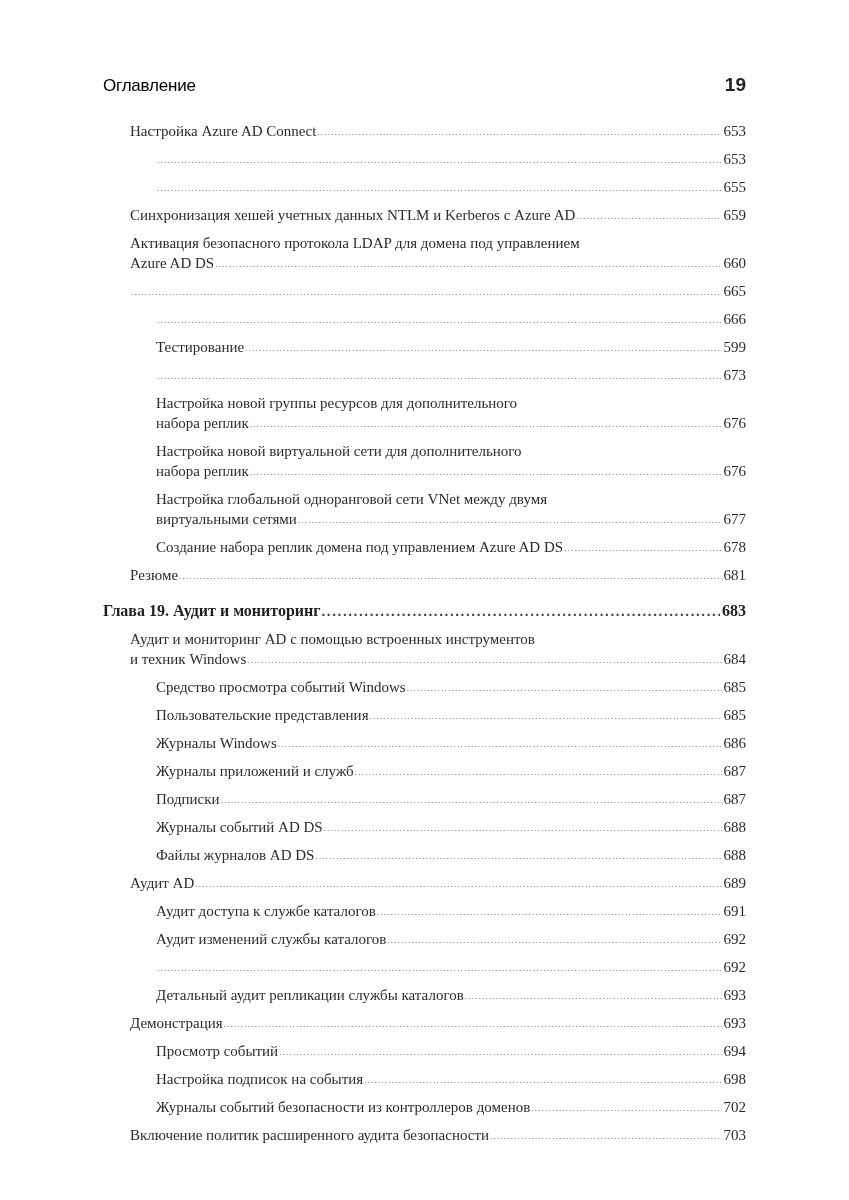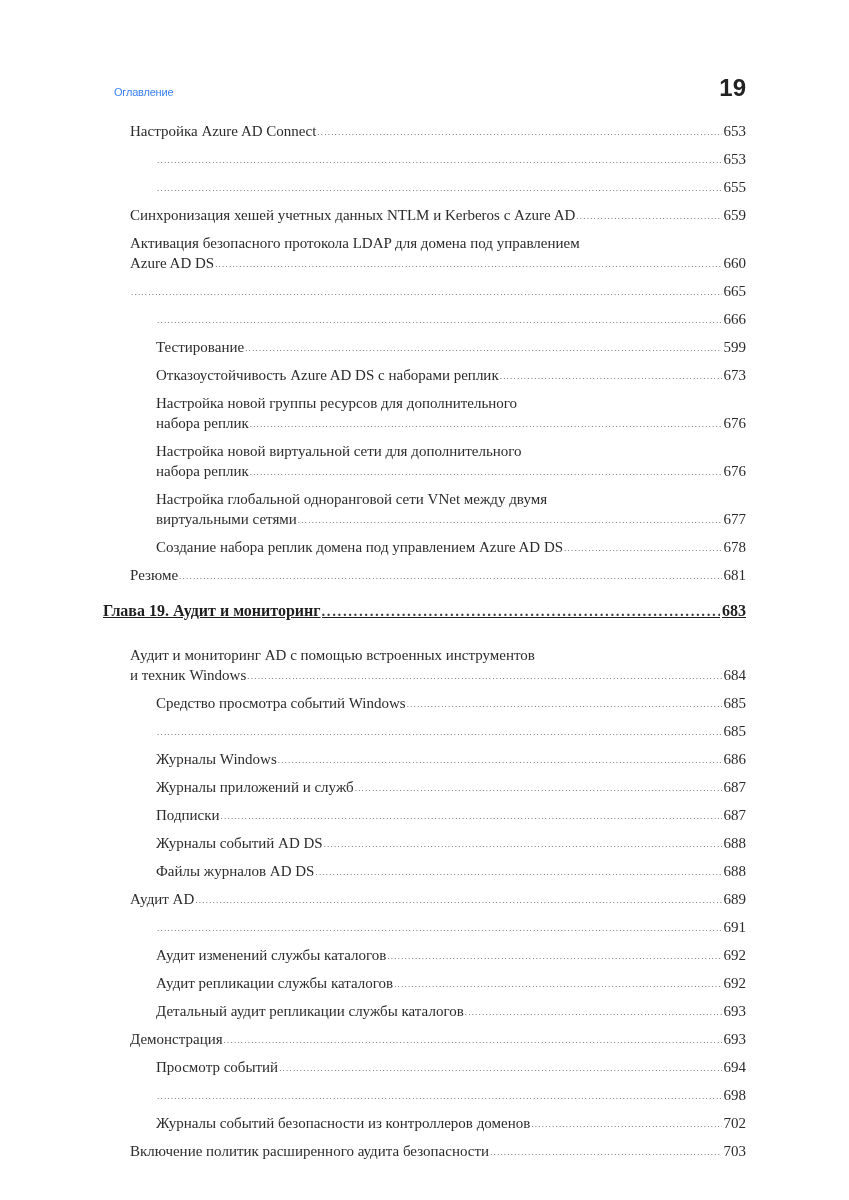--- a/index.html
+++ b/index.html
@@ -19,29 +19,28 @@
       left: 103px;
       right: 103px;
       top: 74px;
       height: 28px;
       display: flex;
       justify-content: space-between;
       align-items: baseline;
     }
     .head-title {
       font-family: "Liberation Sans", sans-serif;
-      font-size: 11px;
-      color: #3b82f6;
+      font-size: 17px;
+      color: #000000;
       letter-spacing: -0.2px;
-      margin-left: 11px;
     }
     .head-page {
       font-family: "Liberation Sans", sans-serif;
       font-weight: bold;
-      font-size: 24px;
+      font-size: 19px;
       color: #222;
       margin-left: 12px;
     }
     .toc {
       position: absolute;
       left: 103px;
       top: 121px;
       width: 643px;
       font-family: "Liberation Serif", serif;
       font-size: 15px;
@@ -52,23 +51,22 @@
       line-height: 20px;
       margin-bottom: 6px;
     }
     .entry.lvl1 { padding-left: 27px; }
     .entry.lvl2 { padding-left: 53px; }
     .entry.chapter {
       padding-left: 0;
       font-weight: bold;
       font-size: 16px;
       margin-top: 14px;
-      margin-bottom: 24px;
+      margin-bottom: 8px;
       color: #1f1f1f;
-      text-decoration: underline;
     }
     .entry .line-wrap {
       display: flex;
       align-items: baseline;
     }
     .entry .first-line {
       display: block;
     }
     .entry .txt {
       white-space: nowrap;
@@ -153,21 +151,20 @@
     </div>
     <div class="entry lvl2">
       <div class="line-wrap">
         <span class="txt">Тестирование</span>
         <span class="leader">................................................................................................................................................................................................................................................................................................................................................................................................................</span>
         <span class="pg">599</span>
       </div>
     </div>
     <div class="entry lvl2">
       <div class="line-wrap">
-        <span class="txt">Отказоустойчивость Azure AD DS с наборами реплик</span>
         <span class="leader">................................................................................................................................................................................................................................................................................................................................................................................................................</span>
         <span class="pg">673</span>
       </div>
     </div>
     <div class="entry lvl2">
       <span class="first-line">Настройка новой группы ресурсов для дополнительного</span>
       <div class="line-wrap">
         <span class="txt">набора реплик</span>
         <span class="leader">................................................................................................................................................................................................................................................................................................................................................................................................................</span>
         <span class="pg">676</span>
@@ -220,20 +217,21 @@
     </div>
     <div class="entry lvl2">
       <div class="line-wrap">
         <span class="txt">Средство просмотра событий Windows</span>
         <span class="leader">................................................................................................................................................................................................................................................................................................................................................................................................................</span>
         <span class="pg">685</span>
       </div>
     </div>
     <div class="entry lvl2">
       <div class="line-wrap">
+        <span class="txt">Пользовательские представления</span>
         <span class="leader">................................................................................................................................................................................................................................................................................................................................................................................................................</span>
         <span class="pg">685</span>
       </div>
     </div>
     <div class="entry lvl2">
       <div class="line-wrap">
         <span class="txt">Журналы Windows</span>
         <span class="leader">................................................................................................................................................................................................................................................................................................................................................................................................................</span>
         <span class="pg">686</span>
       </div>
@@ -268,34 +266,34 @@
     </div>
     <div class="entry lvl1">
       <div class="line-wrap">
         <span class="txt">Аудит AD</span>
         <span class="leader">................................................................................................................................................................................................................................................................................................................................................................................................................</span>
         <span class="pg">689</span>
       </div>
     </div>
     <div class="entry lvl2">
       <div class="line-wrap">
+        <span class="txt">Аудит доступа к службе каталогов</span>
         <span class="leader">................................................................................................................................................................................................................................................................................................................................................................................................................</span>
         <span class="pg">691</span>
       </div>
     </div>
     <div class="entry lvl2">
       <div class="line-wrap">
         <span class="txt">Аудит изменений службы каталогов</span>
         <span class="leader">................................................................................................................................................................................................................................................................................................................................................................................................................</span>
         <span class="pg">692</span>
       </div>
     </div>
     <div class="entry lvl2">
       <div class="line-wrap">
-        <span class="txt">Аудит репликации службы каталогов</span>
         <span class="leader">................................................................................................................................................................................................................................................................................................................................................................................................................</span>
         <span class="pg">692</span>
       </div>
     </div>
     <div class="entry lvl2">
       <div class="line-wrap">
         <span class="txt">Детальный аудит репликации службы каталогов</span>
         <span class="leader">................................................................................................................................................................................................................................................................................................................................................................................................................</span>
         <span class="pg">693</span>
       </div>
@@ -309,20 +307,21 @@
     </div>
     <div class="entry lvl2">
       <div class="line-wrap">
         <span class="txt">Просмотр событий</span>
         <span class="leader">................................................................................................................................................................................................................................................................................................................................................................................................................</span>
         <span class="pg">694</span>
       </div>
     </div>
     <div class="entry lvl2">
       <div class="line-wrap">
+        <span class="txt">Настройка подписок на события</span>
         <span class="leader">................................................................................................................................................................................................................................................................................................................................................................................................................</span>
         <span class="pg">698</span>
       </div>
     </div>
     <div class="entry lvl2">
       <div class="line-wrap">
         <span class="txt">Журналы событий безопасности из контроллеров доменов</span>
         <span class="leader">................................................................................................................................................................................................................................................................................................................................................................................................................</span>
         <span class="pg">702</span>
       </div>

